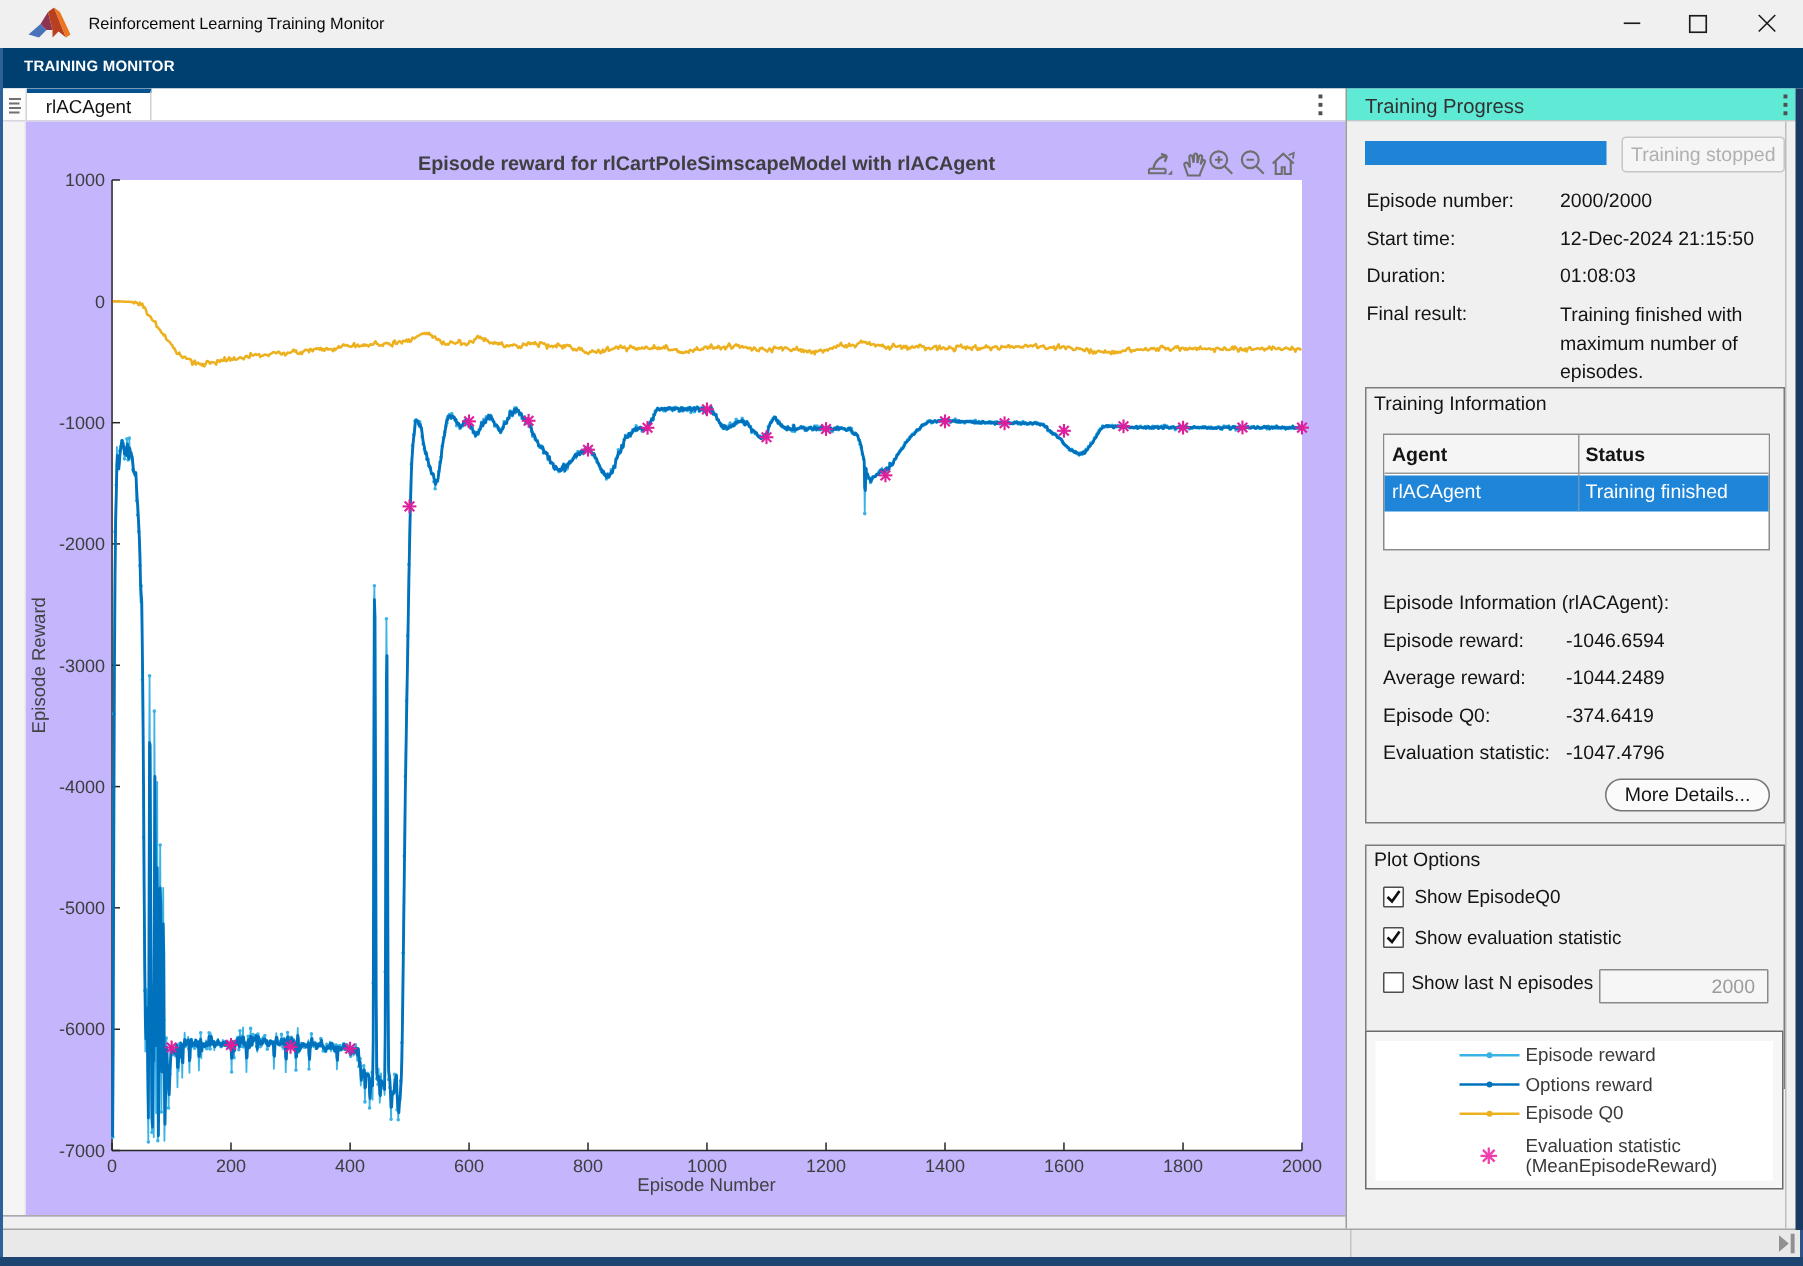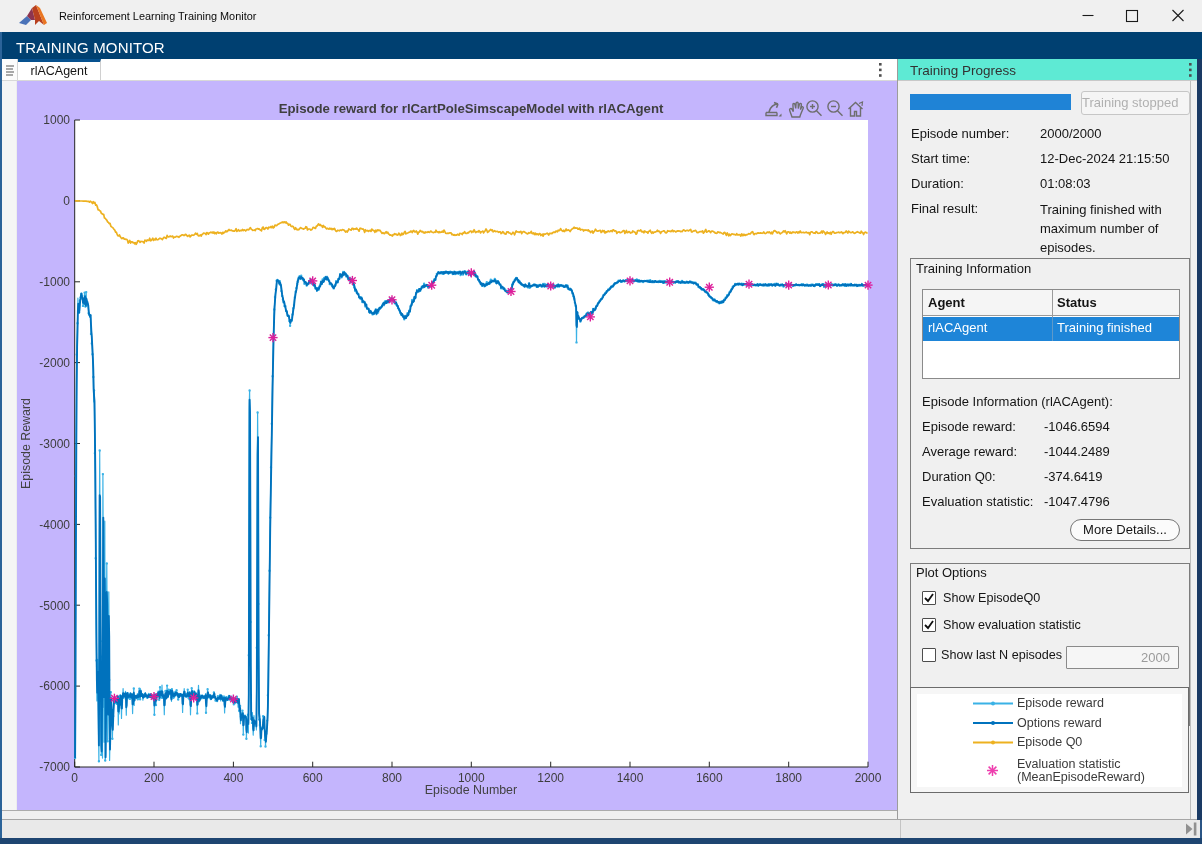--- a/index.html
+++ b/index.html
@@ -1,37 +1,37 @@
 <!DOCTYPE html>
 <html><head><meta charset="utf-8"><style>
 *{margin:0;padding:0;box-sizing:border-box}
 html,body{width:1202px;height:844px;overflow:hidden}
 body{font-family:"Liberation Sans",sans-serif;font-size:13px;color:#141414;background:#f0f0f0;position:relative}
 .abs{position:absolute}
 #titlebar{left:0;top:0;width:960px;height:32px;background:#f0f0f0}
 #title{left:59px;top:10px;font-size:10.9px;color:#0a0a0a}
 #toolstrip{left:0;top:32px;width:1202px;height:27px;background:#004071}
-#toolstrip span{position:absolute;left:16px;top:7px;font-size:15px;font-weight:normal;color:#fff;letter-spacing:.15px}
+#toolstrip span{position:absolute;left:16px;top:7px;font-size:10px;font-weight:bold;color:#fff;letter-spacing:.15px}
 #tabbar{left:2px;top:59px;width:895px;height:22px;background:#fff;border-bottom:1px solid #d8d8d8}
 #leftbox{left:0;top:0;width:16px;height:21px;background:#fcfcfc;border-right:1px solid #d4d4d4}
 #tab{left:16px;top:0;width:83px;height:21px;background:#fff;border-top:3px solid #06518f;border-right:1px solid #d0d0d0;text-align:center;line-height:18px;color:#141414;font-size:12.5px}
 #figure{left:2px;top:81px;width:895px;height:730px;background:#c4b5fd;border-bottom:1px solid #ababab}
 #lgutter{left:2px;top:81px;width:15px;height:729px;background:#f5f5f5;border-right:1px solid #ededed}
 #vdiv{left:897px;top:59px;width:1px;height:760px;background:#9c9c9c}
 #phead{left:898px;top:59px;width:299px;height:22px;background:#5eead4;border-bottom:1px solid #c8c8c8}
 #phead span{position:absolute;left:12px;top:4px;font-size:13.5px;color:#323232}
 #pbody{left:898px;top:81px;width:299px;height:738px;background:#f0f0f0}
 #pgutter{left:1190px;top:81px;width:1px;height:738px;background:#bdbdbd}
 #progress{left:910px;top:94px;width:161px;height:16px;background:#1f83d6}
-.btn{border:1px solid #c6c6c6;border-radius:3px;background:#f5f5f5;color:#b0b0b0;text-align:left;font-size:13px}
+.btn{border:1px solid #c6c6c6;border-radius:3px;background:#f5f5f5;color:#b0b0b0;text-align:center;font-size:13px}
 #stopbtn{left:1081px;top:91px;width:109px;height:24px;line-height:22px}
 .lab{color:#141414;font-size:13px;line-height:18px}
 .gbox{border:1px solid #7c7c7c;background:#f0f0f0}
 .gtitle{font-weight:normal;font-size:13px}
-#table{left:922px;top:289px;width:258px;height:90px;border:1px solid #8a8a8a;background:#fff}
+#table{left:922px;top:289px;width:258px;height:78px;border:1px solid #8a8a8a;background:#fff}
 #thead{position:absolute;left:0;top:0;width:256px;height:26px;background:#f5f5f5;border-bottom:1px solid #9a9a9a}
 #trow{position:absolute;left:0;top:27px;width:256px;height:24px;background:#1e85d8;color:#fff}
 .cdiv{position:absolute;left:129px;top:0;width:1px;height:27px}
 #mdbtn{left:1070px;top:519px;width:110px;height:22px;line-height:20px;border:1px solid #767676;border-radius:11px;background:#fbfbfb;color:#141414;text-align:center;font-size:13px}
 .cb{width:14px;height:14px;border:1.4px solid #4d4d4d;background:#fff;border-radius:1px}
 #ninput{left:1066px;top:646px;width:113px;height:23px;border:1px solid #8a8a8a;background:#f6f6f6;color:#9b9b9b;text-align:right;line-height:21px;padding-right:8px;border-radius:1px}
 #legend{left:910px;top:687px;width:279px;height:106px;border:1px solid #6b6b6b;background:#f6f6f6}
 #legendin{left:917px;top:694px;width:265px;height:93px;background:#fff}
 .ltxt{position:absolute;font-size:12.5px;color:#3a3a3a}
 #statusline{left:0;top:819px;width:1202px;height:1px;background:#a6a6a6}
@@ -233,21 +233,21 @@
       <span style="position:absolute;left:5px;top:3px">rlACAgent</span>
       <span style="position:absolute;left:134px;top:3px">Training finished</span>
       <div class="cdiv" style="background:#5e99c9;height:24px"></div>
     </div>
 </div>
 <div class="abs gtitle" style="left:922px;top:394px">Episode Information (rlACAgent):</div>
 <div class="abs lab" style="left:922px;top:418px">Episode reward:</div>
 <div class="abs lab" style="left:1044px;top:418px">-1046.6594</div>
 <div class="abs lab" style="left:922px;top:443px">Average reward:</div>
 <div class="abs lab" style="left:1044px;top:443px">-1044.2489</div>
-<div class="abs lab" style="left:922px;top:468px">Duration Q0:</div>
+<div class="abs lab" style="left:922px;top:468px">Episode Q0:</div>
 <div class="abs lab" style="left:1044px;top:468px">-374.6419</div>
 <div class="abs lab" style="left:922px;top:493px">Evaluation statistic:</div>
 <div class="abs lab" style="left:1044px;top:493px">-1047.4796</div>
 <div class="abs" id="mdbtn">More Details...</div>
 
 <div class="abs gbox" style="left:910px;top:563px;width:280px;height:163px"></div>
 <div class="abs gtitle" style="left:916px;top:565px">Plot Options</div>
 <div class="abs cb" style="left:922px;top:591px">
  <svg width="12" height="12" viewBox="0 0 12 12">
       <path d="M2 6 L5 9 L10 2" stroke="#111" stroke-width="1.8" fill="none"></path>

